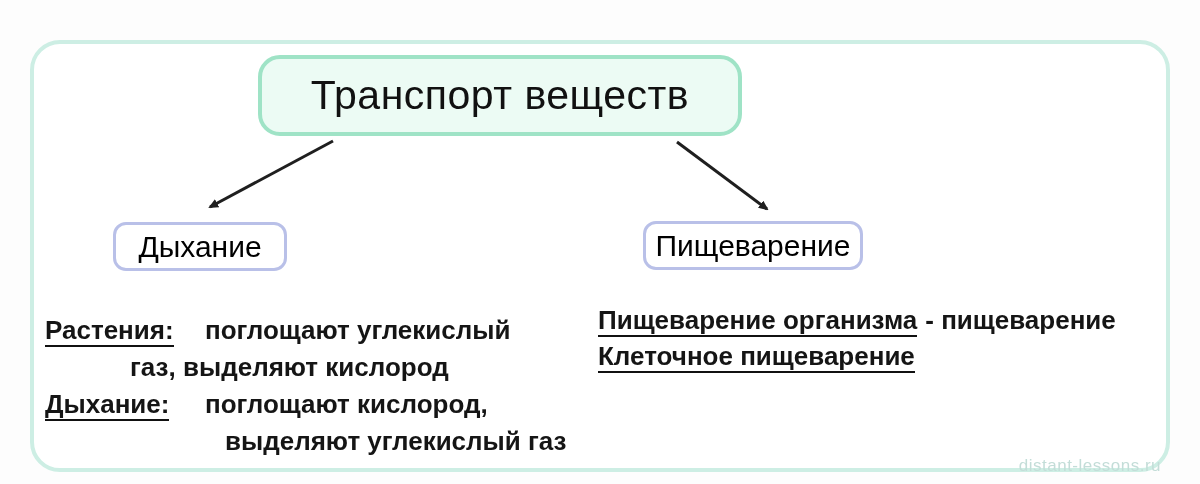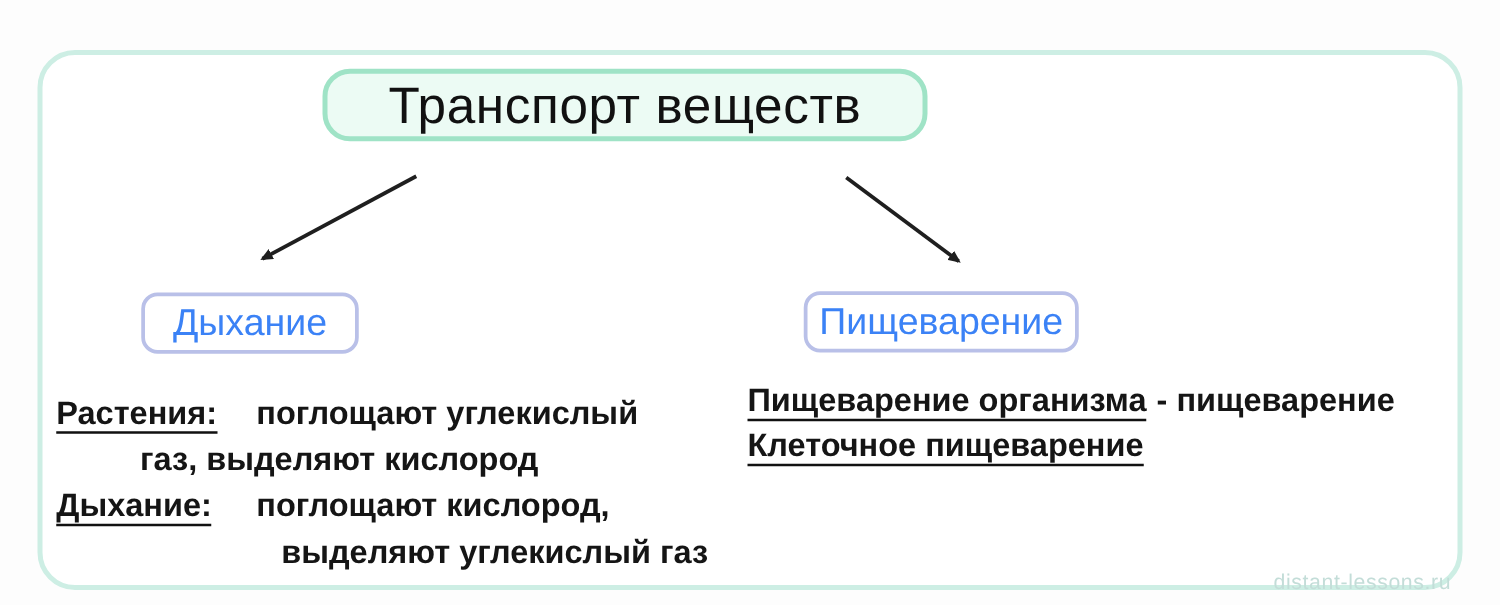--- a/index.html
+++ b/index.html
@@ -25,21 +25,21 @@
     box-sizing: border-box;
     border: 4px solid var(--frame-border, #cdeee4);
     border-radius: 30px;
     background: #ffffff;
   }
   .title-box {
     position: absolute;
     left: 258px;
     top: 55px;
     width: 484px;
-    height: 58px;
+    height: 81px;
     box-sizing: border-box;
     border: 4px solid var(--title-border, #9fe3c6);
     border-radius: 22px;
     background: var(--title-fill, #ecfbf4);
     display: flex;
     align-items: center;
     justify-content: center;
   }
   .title-text {
     font-size: 41px;
@@ -65,23 +65,22 @@
     position: absolute;
     box-sizing: border-box;
     border: 3px solid var(--node-border, #b9c0e8);
     border-radius: 13px;
     background: #ffffff;
     display: flex;
     align-items: center;
     justify-content: center;
     font-size: 30px;
     font-weight: 400;
-    color: #3b82f6;
+    color: #000000;
     white-space: nowrap;
-    margin-top: 12px;
   }
   .node-left {
     left: 113px;
     top: 222px;
     width: 174px;
     height: 49px;
   }
   .node-right {
     left: 643px;
     top: 221px;
@@ -107,21 +106,21 @@
   }
   .nrow { position: relative; }
   .termcell {
     display: inline-block;
     width: 160px;
   }
   .u {
     border-bottom: 2px solid #111;
     padding-bottom: 0;
   }
-  .indent-a { margin-left: 67px; }
+  .indent-a { margin-left: 85px; }
   .indent-b { margin-left: 180px; text-align: center; }
   .indent-c { margin-left: 198px; }
   .gap-top  { margin-top: 0; }
   .rest { margin-left: 8px; }
   .watermark {
     position: absolute;
     right: 39px;
     bottom: 8px;
     font-size: 17px;
     font-weight: 400;

